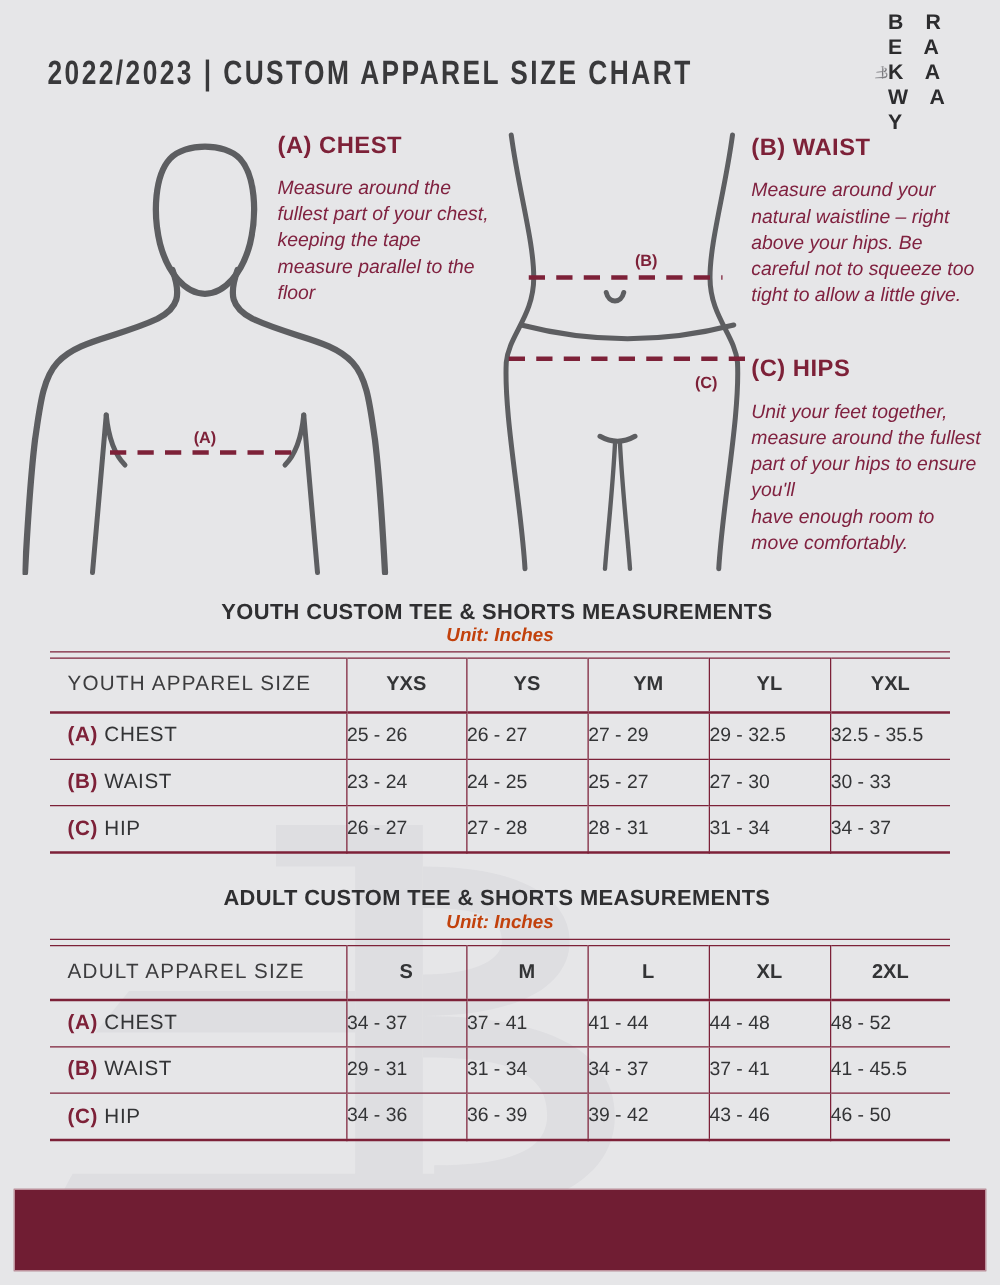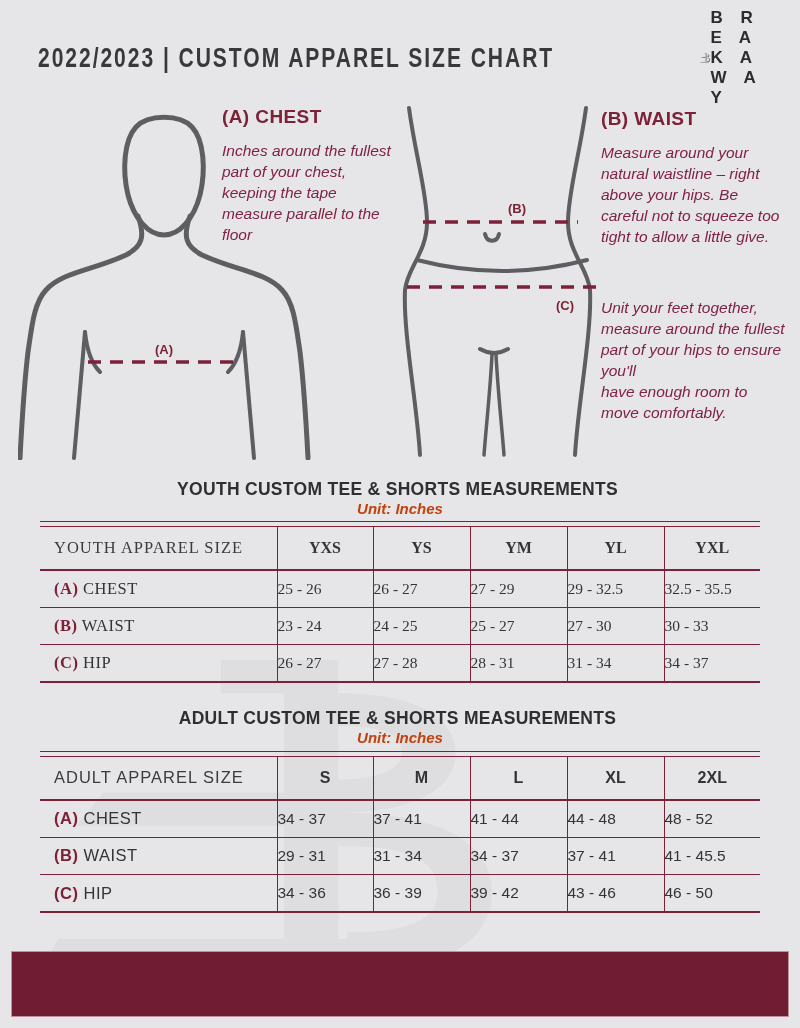--- a/index.html
+++ b/index.html
@@ -53,21 +53,21 @@
         border-top:1.5px solid var(--accent);border-bottom:2px solid var(--accent);}
   th,td{background:transparent;color:var(--ink);}
   thead th{height:43px;font-weight:700;font-size:16px;border-bottom:2px solid var(--accent);}
   thead th:first-child{font-weight:400;font-size:16.5px;letter-spacing:1px;
                        text-align:left;padding-left:14px;color:#3c3c3e;}
   tbody td{height:37.5px;text-align:left;font-size:15.5px;}
   tbody tr:not(:first-child) td{border-top:1.5px solid var(--accent);}
   th:not(:first-child),td:not(:first-child){border-left:1.5px solid var(--accent);}
   td.row-label{text-align:left;padding-left:14px;font-size:16.5px;letter-spacing:.5px;}
   td.row-label .prefix{color:var(--accent);font-weight:800;}
-  #youth-title{top:479px;} #youth-unit{top:500px;} #youth-table-wrap{top:521px;font-family:Liberation Serif, serif;}
+  #youth-title{top:479px;} #youth-unit{top:500px;} #youth-table-wrap{top:521px;}
   #adult-title{top:708px;} #adult-unit{top:729px;} #adult-table-wrap{top:751px;}
   
   .footer-bar{position:absolute;left:11px;top:951px;width:778px;height:66px;z-index:3;
               background:var(--bar);border:1px solid rgba(255,240,243,.55);}
 </style>
 </head>
 <body>
 
 <div class="page">
 
@@ -128,27 +128,28 @@
     <path class="body-line" stroke-width="3.5" d="M97 252 C95 290 91 325 89 352"></path>
     <path class="body-line" stroke-width="3.5" d="M101 252 C103 290 107 325 109 352"></path>
     <path class="dash-line" d="M28 119 L183 119"></path>
     <text class="fig-label" x="122" y="110" text-anchor="middle">(B)</text>
     <path class="dash-line" d="M12 184 L202 184"></path>
     <text class="fig-label" x="170" y="207" text-anchor="middle">(C)</text>
   </svg>
 
   <div id="block-chest" class="guide-block">
     <div class="guide-h">(A) CHEST</div>
-    <div class="guide-p">Inches around the fullest part of your chest, keeping the tape measure parallel to the floor</div>
+    <div class="guide-p">Measure around the fullest part of your chest, keeping the tape measure parallel to the floor</div>
   </div>
   <div id="block-waist" class="guide-block">
     <div class="guide-h">(B) WAIST</div>
     <div class="guide-p">Measure around your natural waistline – right above your hips. Be careful not to squeeze too tight to allow a little give.</div>
   </div>
   <div id="block-hips" class="guide-block">
+    <div class="guide-h">(C) HIPS</div>
     <div class="guide-p">Unit your feet together, measure around the fullest part of your hips to ensure you'll
 have enough room to move comfortably.</div>
   </div>
 
   <div id="youth-title" class="section-title">YOUTH CUSTOM TEE &amp; SHORTS MEASUREMENTS</div>
   <div id="youth-unit" class="section-unit">Unit: Inches</div>
   <div id="youth-table-wrap" class="table-wrap">
     <table>
       <colgroup>
           <col style="width:237px">

